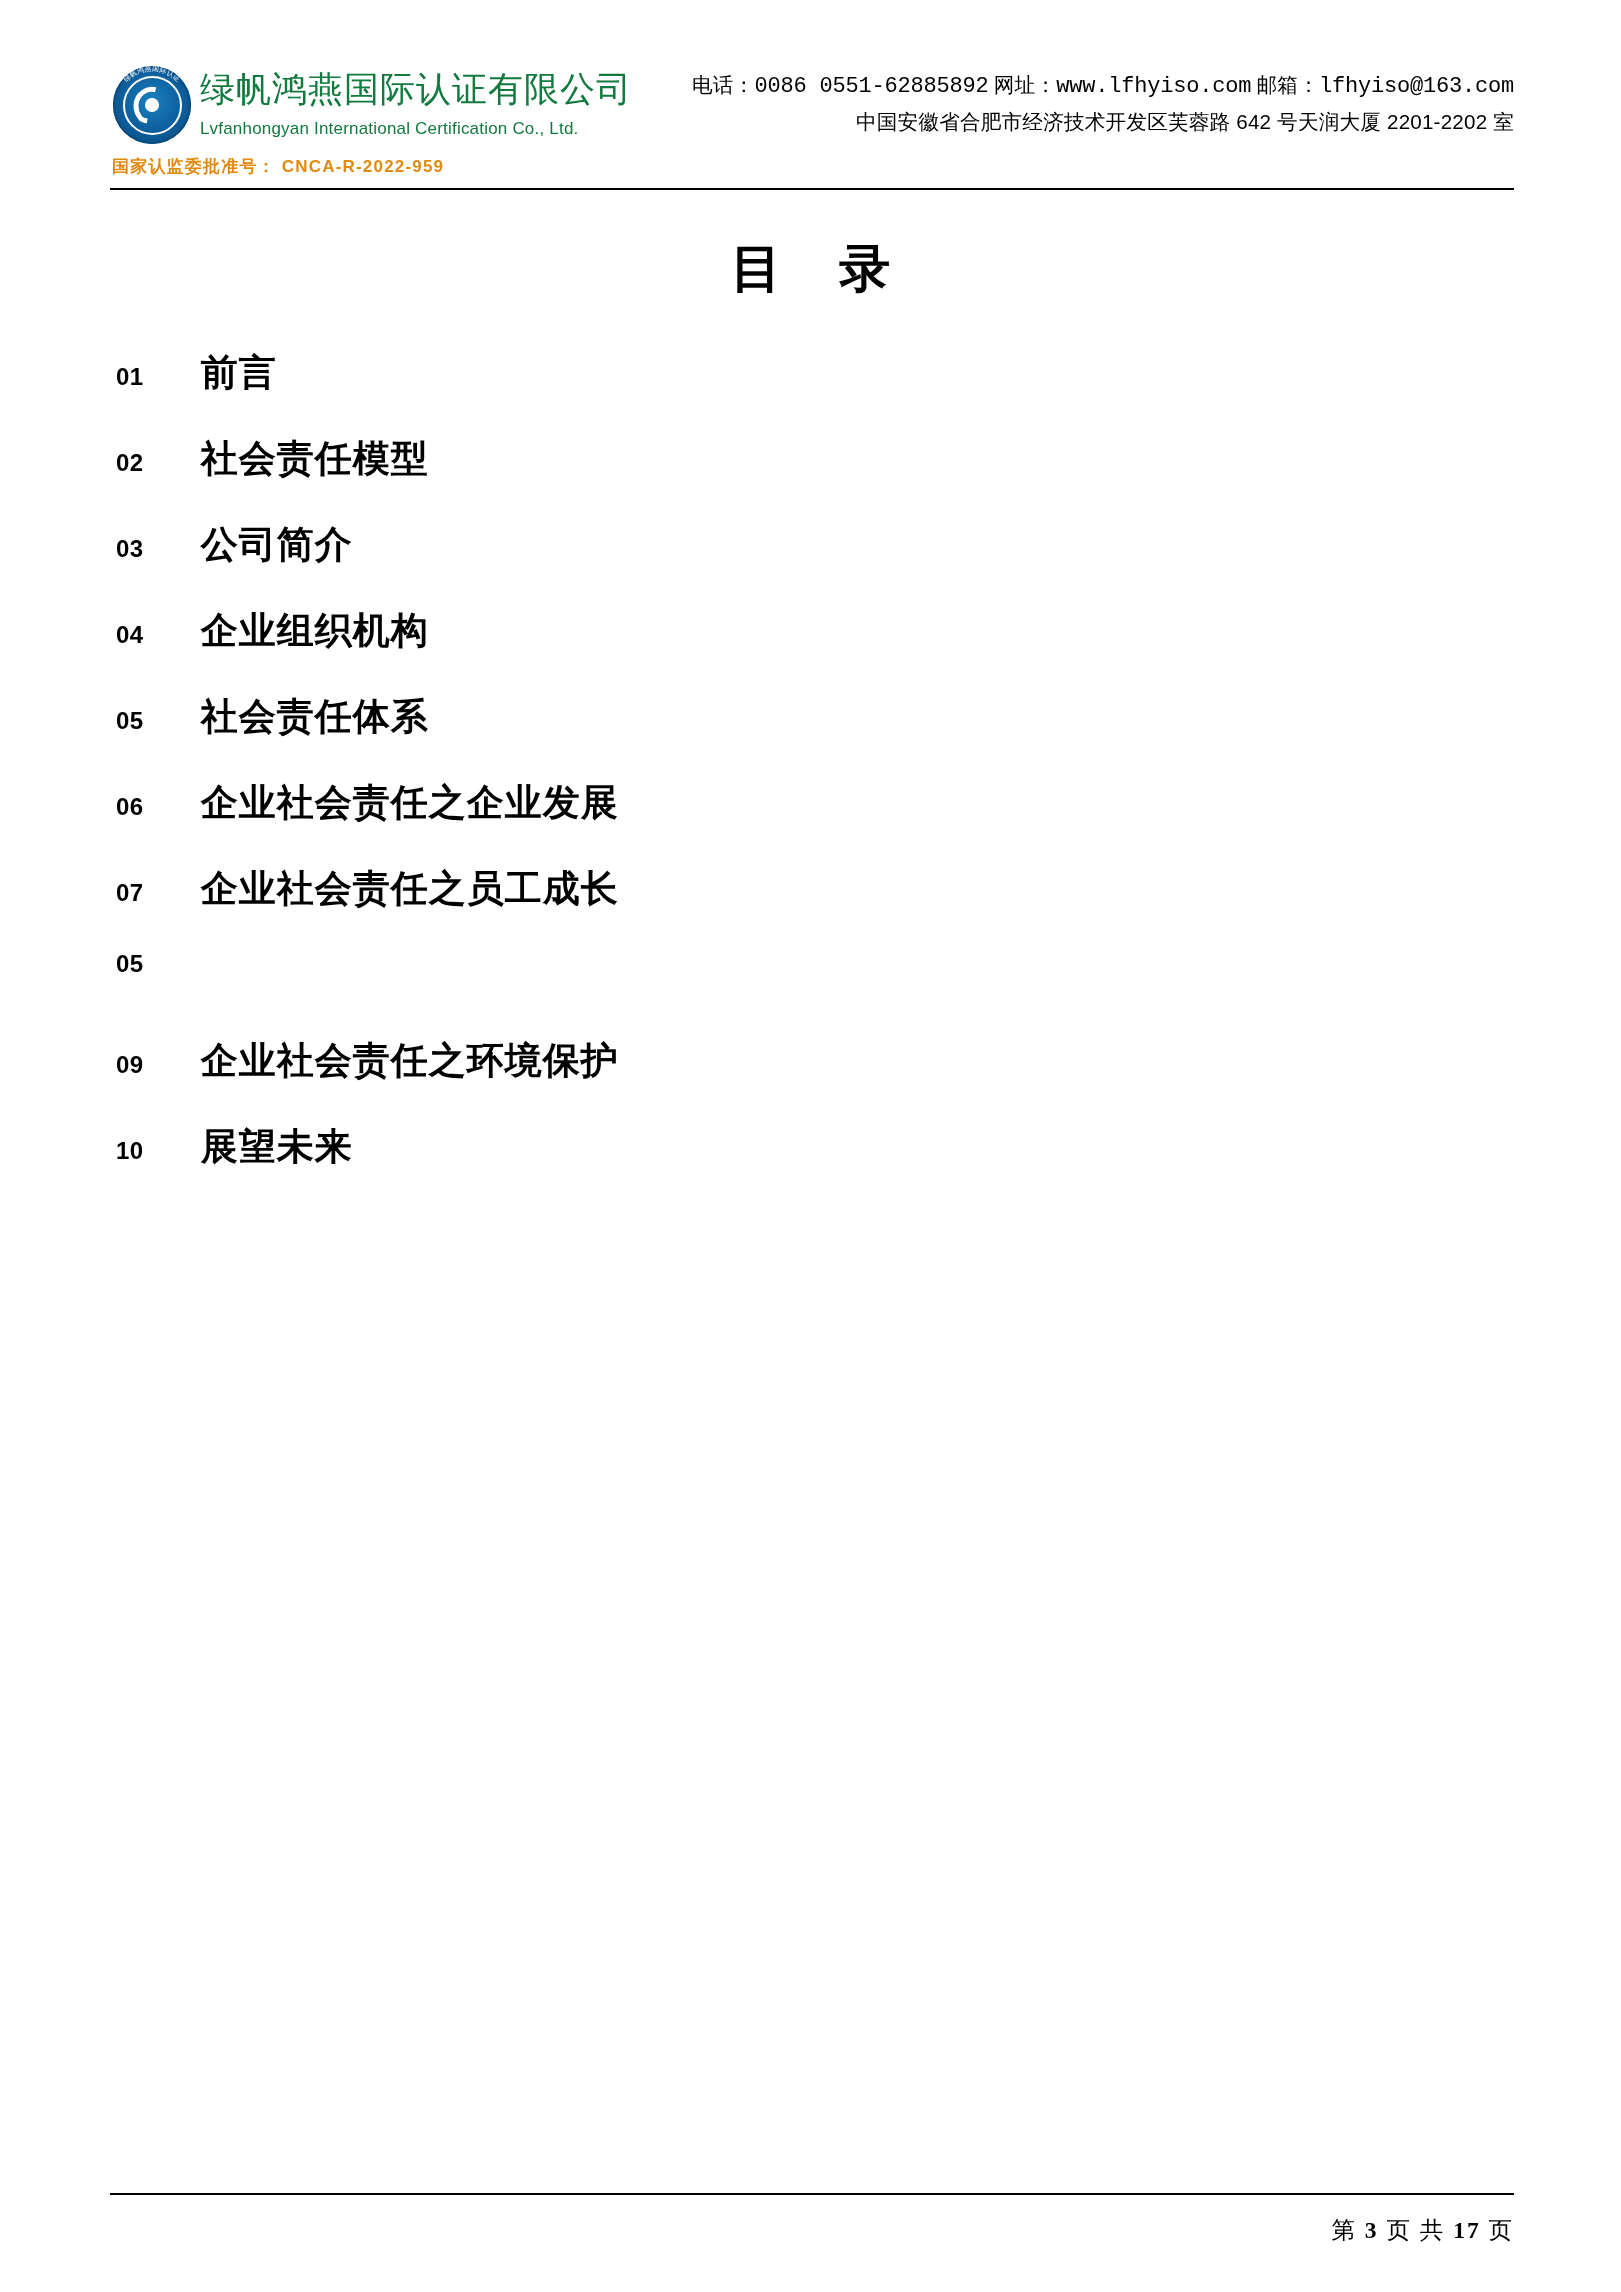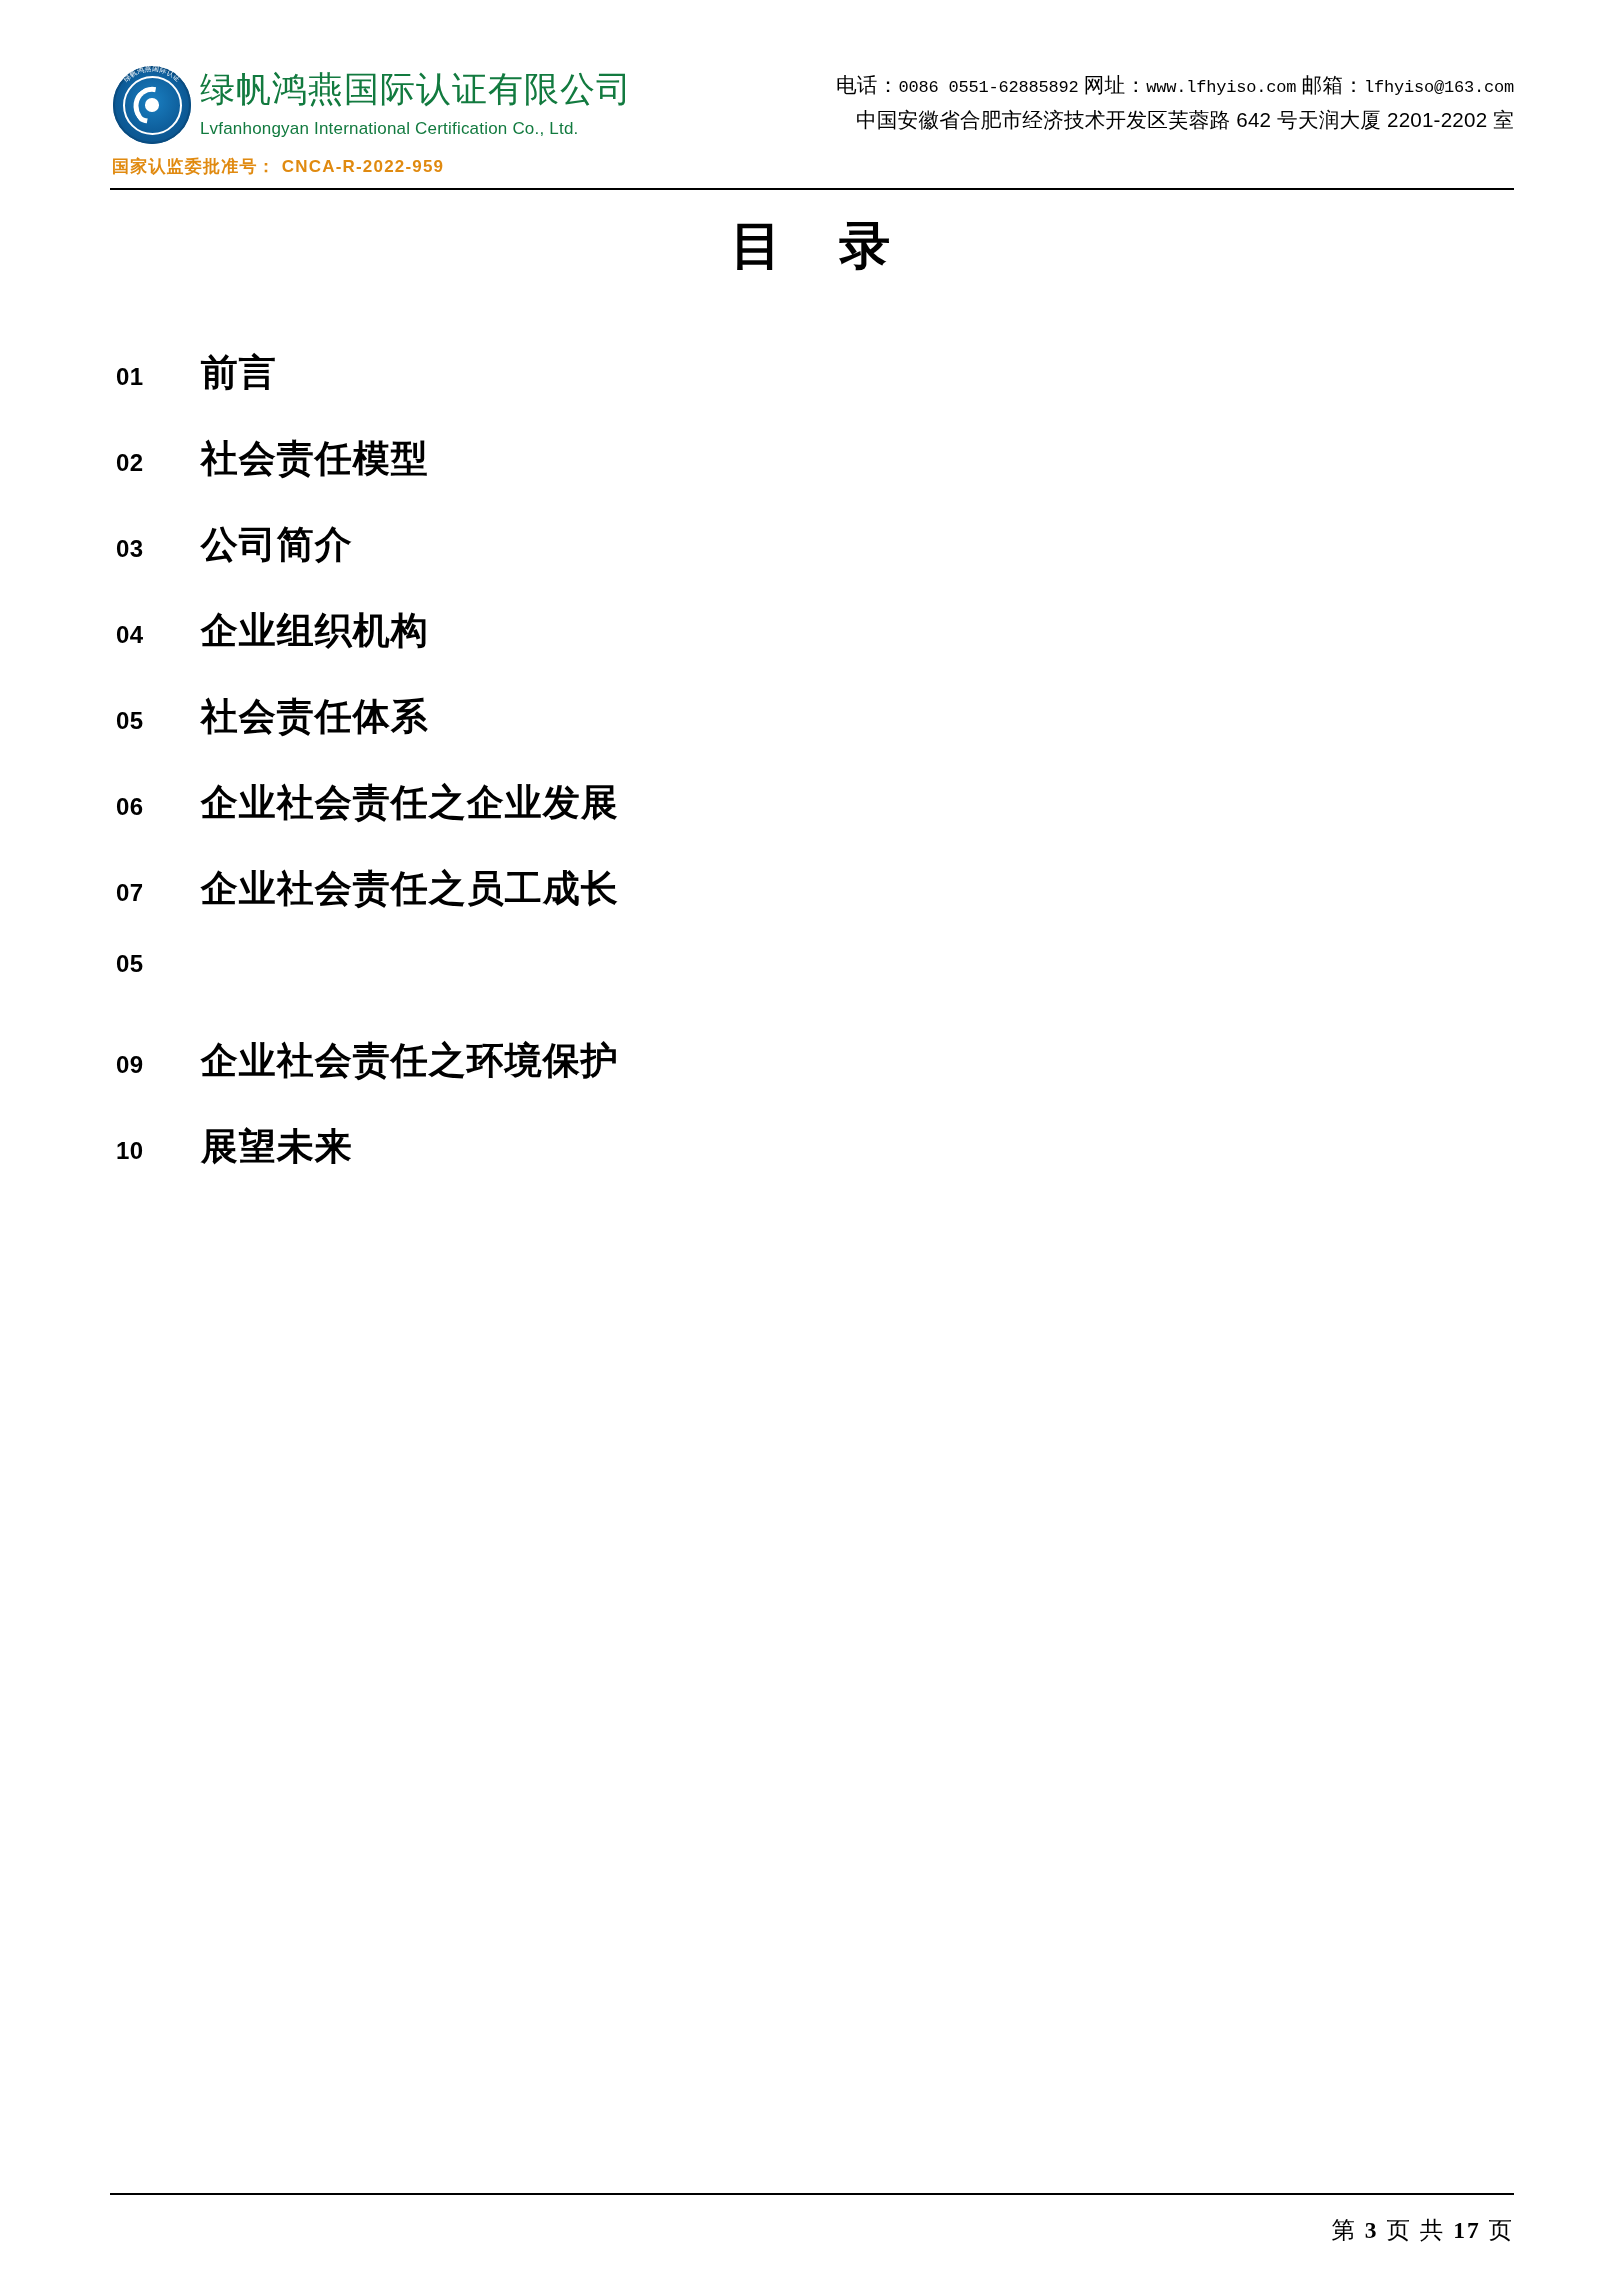--- a/index.html
+++ b/index.html
@@ -130,21 +130,21 @@
   }
   .contact-line-1 {
     font-family: "Liberation Serif", serif;
     font-size: 20.6px;
     line-height: 1.6;
     white-space: nowrap;
     letter-spacing: 0.2px;
   }
   .contact-line-1 .mono {
     font-family: "Liberation Mono", monospace;
-    font-size: 17px;
+    font-size: 22px;
     letter-spacing: -0.2px;
   }
   .contact-line-2 {
     font-family: Liberation Sans, sans-serif;
     font-size: 20.6px;
     line-height: 1.7;
     white-space: nowrap;
     letter-spacing: 0.2px;
   }
 
@@ -152,21 +152,21 @@
     position: absolute;
     top: 188px;
     left: 110px;
     width: 1404px;
     border-top: 2px solid #000000;
   }
 
   
   .doc-title {
     position: absolute;
-    top: 212px;
+    top: 235px;
     left: 0;
     width: 1621px;
     text-align: center;
     font-family: "Liberation Sans", sans-serif;
     font-size: 51px;
     font-weight: 700;
     letter-spacing: 21.6px;
     text-indent: 21.6px;
   }
 

